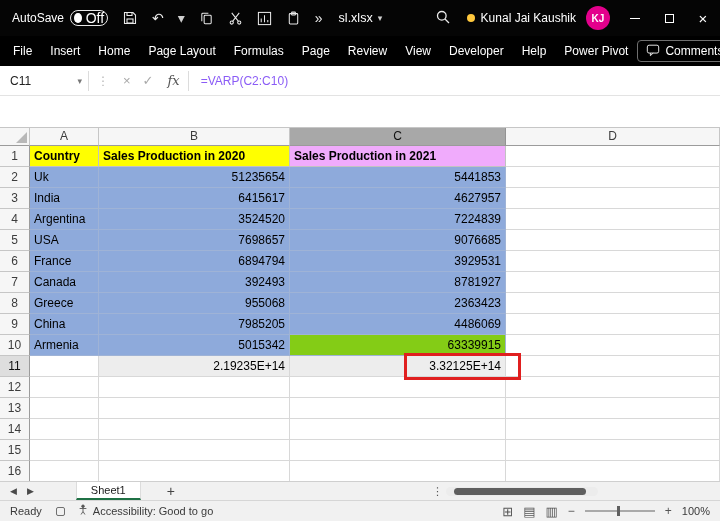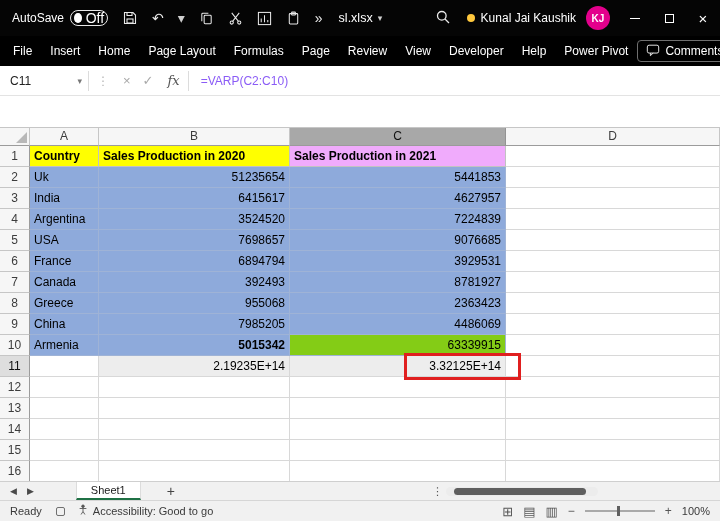--- a/index.html
+++ b/index.html
@@ -291,21 +291,21 @@
       <div class="grid-row">
         <div class="row-header">9</div>
         <div class="cell col-a cell-blue" style="background: rgb(142, 170, 219);">China</div>
         <div class="cell col-b cell-blue num" style="background: rgb(142, 170, 219);">7985205</div>
         <div class="cell col-c cell-blue num" style="background: rgb(142, 170, 219);">4486069</div>
         <div class="cell col-d num"></div>
       </div>
       <div class="grid-row">
         <div class="row-header">10</div>
         <div class="cell col-a cell-blue" style="background: rgb(142, 170, 219);">Armenia</div>
-        <div class="cell col-b cell-blue num" style="background: rgb(142, 170, 219); font-weight: bold;">5015342</div>
+        <div class="cell col-b cell-blue num" style="background: rgb(142, 170, 219);">5015342</div>
         <div class="cell col-c cell-blue num" style="background: #84cc16;">63339915</div>
         <div class="cell col-d num"></div>
       </div>
       <div class="grid-row">
         <div class="row-header row-selected">11</div>
         <div class="cell col-a"></div>
         <div class="cell col-b cell-gray num" style="background: rgb(237, 237, 237);">2.19235E+14</div>
         <div class="cell col-c cell-gray num" style="background: rgb(237, 237, 237);">3.32125E+14</div>
         <div class="cell col-d num"></div>
       </div>

